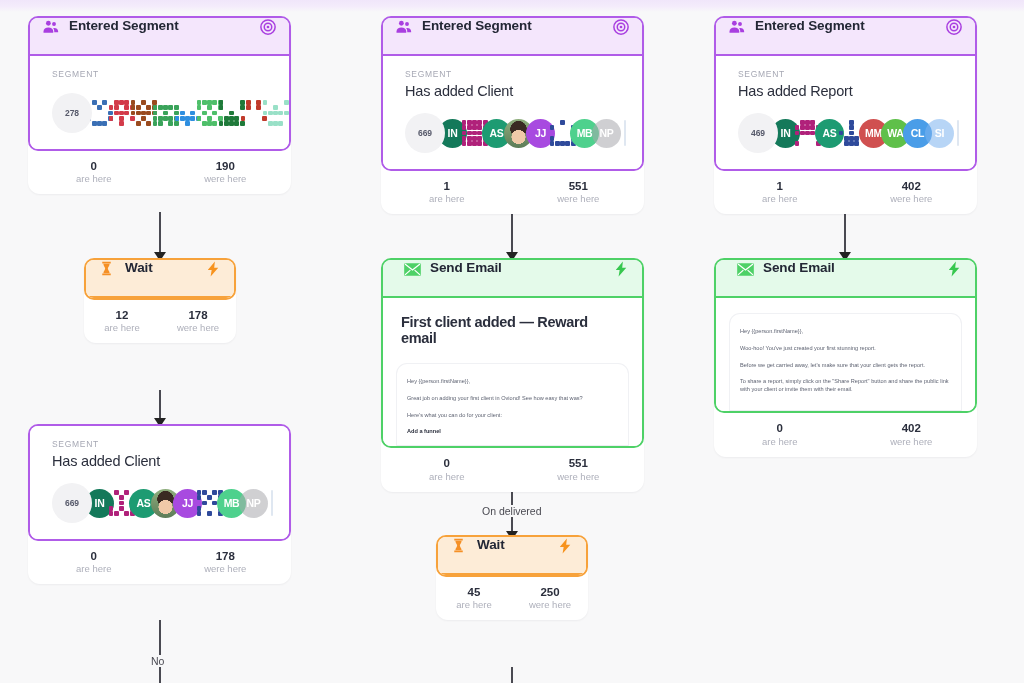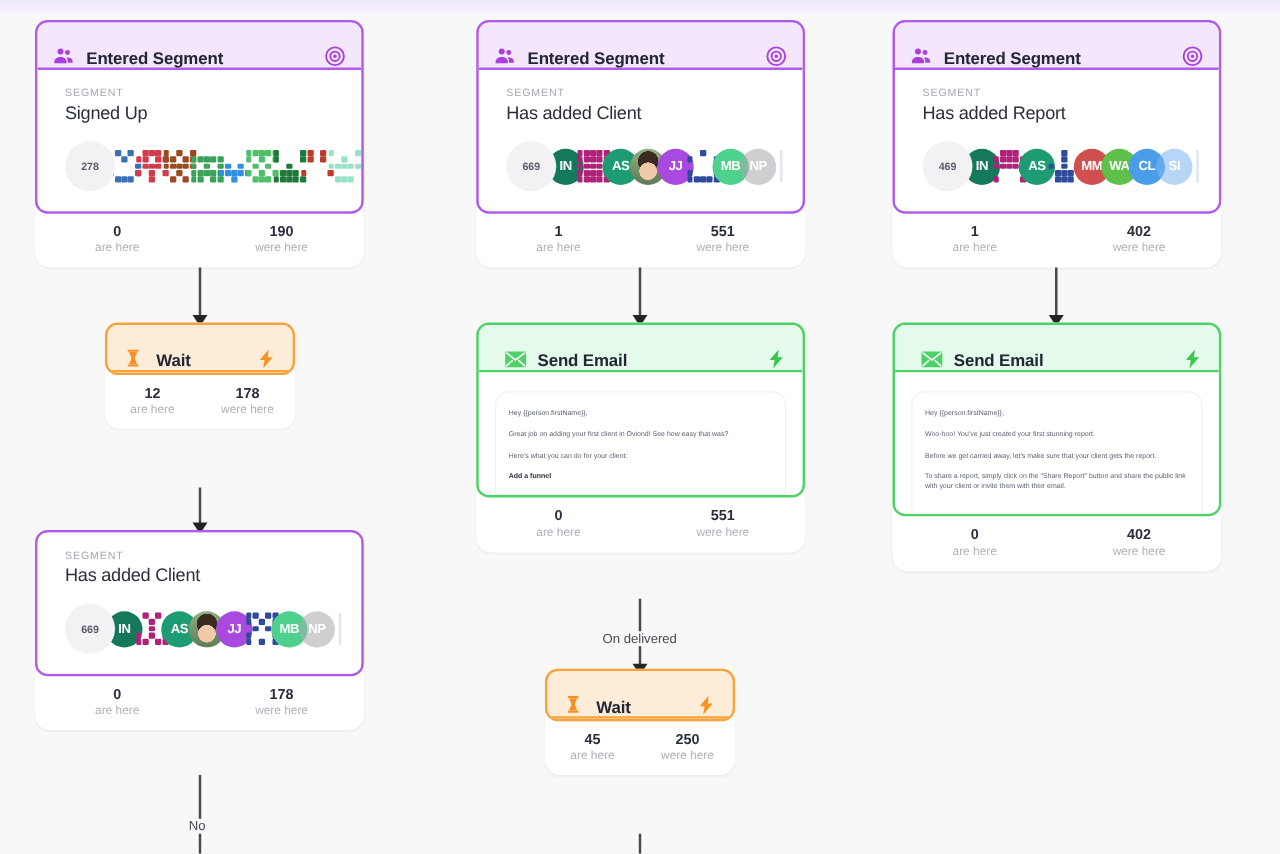--- a/index.html
+++ b/index.html
@@ -26,21 +26,21 @@
     border-radius: 12px;
     box-shadow: 0 1px 2px rgba(20,20,40,0.05);
   }
   .card {
     background: #fff;
     border-radius: 10px;
     overflow: hidden;
     position: relative;
   }
   .card-head {
-    display: flex; align-items: flex-end;
+    display: flex; align-items: flex-start;
     height: 38px;
     padding: 0 12px;
     gap: 9px;
   }
   .card-title {
     font-size: 13.5px;
     font-weight: bold;
     color: #232735;
     letter-spacing: -0.1px;
     flex: 1;
@@ -201,21 +201,20 @@
         <span class="icon-sq">
           <svg viewBox="0 0 24 24" width="18" height="18">
               <circle cx="12" cy="12" r="9.5" fill="none" stroke="#a93fe0" stroke-width="2"></circle>
               <circle cx="12" cy="12" r="5" fill="none" stroke="#a93fe0" stroke-width="2"></circle>
               <circle cx="12" cy="12" r="1.8" fill="#a93fe0"></circle>
             </svg>
         </span>
       </div>
       <div class="card-body">
         <div class="seg-label">SEGMENT</div>
-        <div class="seg-name">Signed Up</div>
         <div class="avatars">
           <div class="count-bubble">278</div>
           <div class="av-list" style="display:flex;align-items:center;">
               <div class="av ident">
                 <div class="grid">
                   <i style="background: transparent;"></i>
                   <i style="background: rgb(58, 111, 181);"></i>
                   <i style="background: transparent;"></i>
                   <i style="background: rgb(58, 111, 181);"></i>
                   <i style="background: transparent;"></i>
@@ -728,20 +727,21 @@
             </svg>
         </span>
         <span class="card-title">Send Email</span>
         <span class="icon-sq">
           <svg viewBox="0 0 24 24" width="18" height="18">
               <path d="M14.5 2 5 13.2h5.2L8.8 22 19 10.3h-5.4z" fill="#37c74f"></path>
             </svg>
         </span>
       </div>
       <div class="card-body">
+        <div class="email-subject">First client added — Reward email</div>
         <div class="email-preview">
           <div>
               <p>Hey {{person.firstName}},</p>
               <p>Great job on adding your first client in Oviond! See how easy that was?</p>
               <p>Here's what you can do for your client:</p>
             </div>
           <p class="strong">Add a funnel</p>
         </div>
       </div>
     </div>

